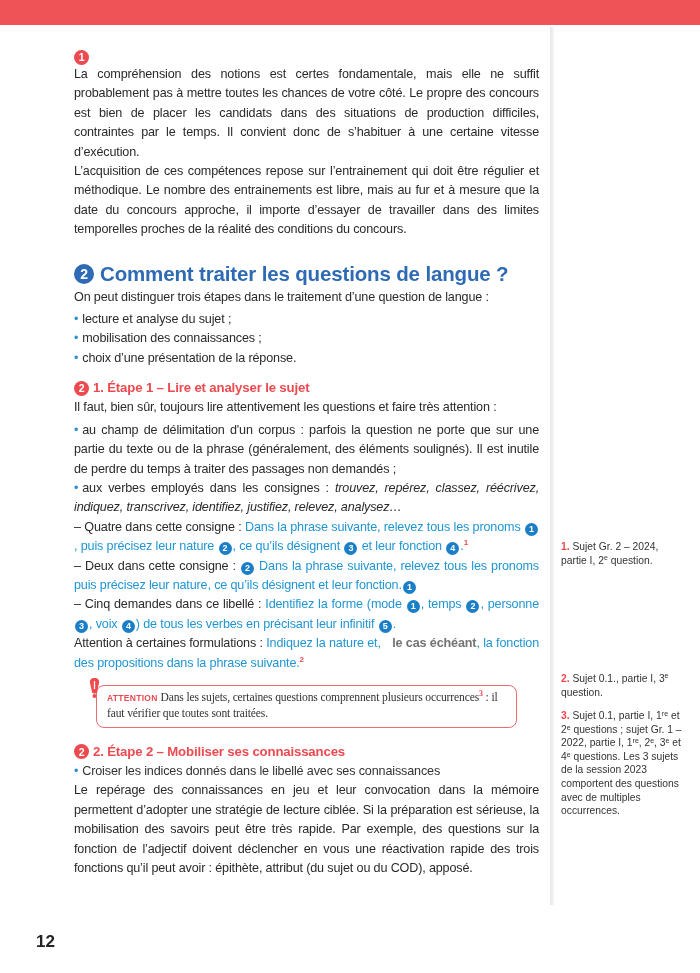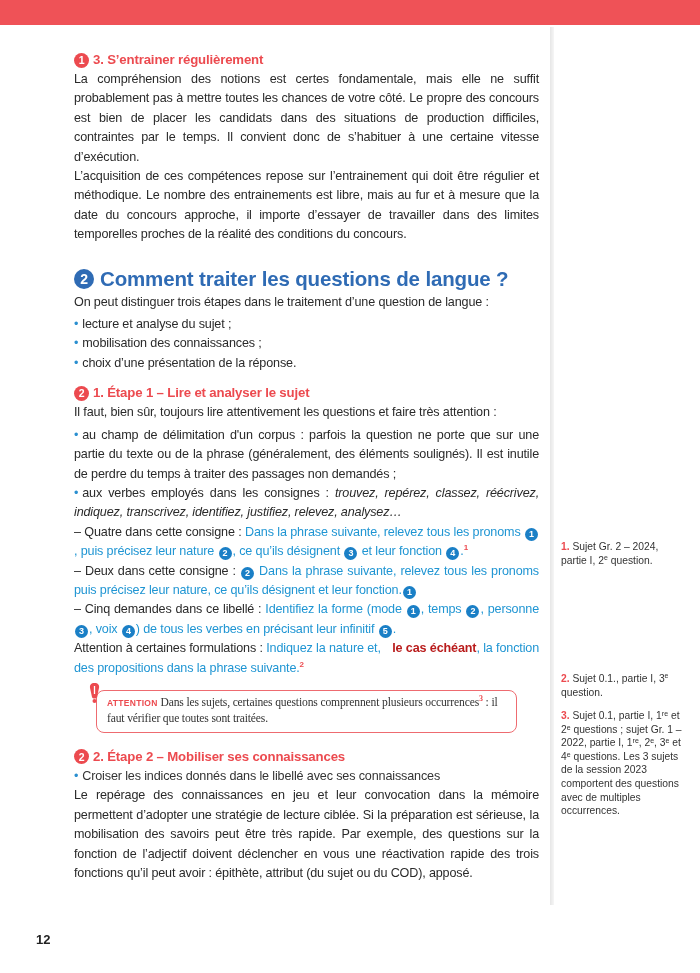--- a/index.html
+++ b/index.html
@@ -22,54 +22,53 @@
   }
   .h2 { color: #2f6bb4; font-weight: bold; font-size: 20.5px; line-height: 28px; display: flex; align-items: center; gap: 6px; margin: 0; }
   .num-blue-big {
     display: inline-flex; align-items: center; justify-content: center;
     width: 20px; height: 20px; border-radius: 50%; background: #2f6bb4; color: #fff;
     font-size: 14px; font-weight: bold; line-height: 1;
   }
   .bullet { color: #2a8fd0; margin-right: 4px; }
   .bul-item { margin: 0 0 3px 0; }
   .cyan { color: #1f95d3; }
-  .cyan-bold { color: #b91c1c; font-weight: bold; margin-left: 8px; }
+  .cyan-bold { color: #737373; font-weight: bold; margin-left: 8px; }
   .num-blue {
     display: inline-flex; align-items: center; justify-content: center;
     width: 13px; height: 13px; border-radius: 50%; background: #1a7fc6; color: #fff;
     font-size: 9px; font-weight: bold; line-height: 1; vertical-align: -1px; margin: 0 1px;
   }
   sup.fn { color: #ec4a4f; font-size: 8px; line-height: 0; font-weight: bold; }
   .italic { font-style: italic; }
   .attention {
     position: relative; margin: 12px 22px 0 22px; border: 1.5px solid #ee6b70; border-radius: 8px;
     padding: 4px 2px 5px 10px; font-family: "Liberation Serif", "DejaVu Serif", serif;
     font-size: 11.6px; line-height: 15.5px; color: #333;
   }
   .attention .att-label { color: #ec4a4f; font-family: "Liberation Sans", sans-serif; font-weight: bold; font-size: 8.5px; letter-spacing: 0.3px; }
   .attention .att-icon {
     position: absolute; left: -8px; top: -8px; width: 11px; height: 20px;
   }
   .sidenotes { position: absolute; left: 561px; width: 125px; font-size: 10.3px; line-height: 13.6px; color: #333; }
   .sn-num { color: #ec4a4f; font-weight: bold; }
   .sidenotes p { margin: 0; }
-  .page-num { position: absolute; left: 36px; top: 932px; font-size: 13px; font-weight: bold; color: #222; }
+  .page-num { position: absolute; left: 36px; top: 932px; font-size: 17px; font-weight: bold; color: #222; }
   sup.s { font-size: 7px; line-height: 0; }
 </style>
 </head>
 <body>
 
 <div class="banner"></div>
 <div class="side-rule"></div>
 
 <div class="main">
 
   <div class="h3">
     <span class="num-red">1</span>
-    <span>3. S’entrainer régulièrement</span>
   </div>
   <p>La compréhension des notions est certes fondamentale, mais elle ne suffit probablement pas à mettre toutes les chances de votre côté. Le propre des concours est bien de placer les candidats dans des situations de production difficiles, contraintes par le temps. Il convient donc de s’habituer à une certaine vitesse d’exécution.</p>
   <p>L’acquisition de ces compétences repose sur l’entrainement qui doit être régulier et méthodique. Le nombre des entrainements est libre, mais au fur et à mesure que la date du concours approche, il importe d’essayer de travailler dans des limites temporelles proches de la réalité des conditions du concours.</p>
 
   <div class="h2" style="margin-top:20px;">
     <span class="num-blue-big">2</span>
     <span>Comment traiter les questions de langue ?</span>
   </div>
   <p style="margin-bottom:3px;">On peut distinguer trois étapes dans le traitement d’une question de langue :</p>
   <p class="bul-item"><span class="bullet">•</span><span>lecture et analyse du sujet ;</span></p>

